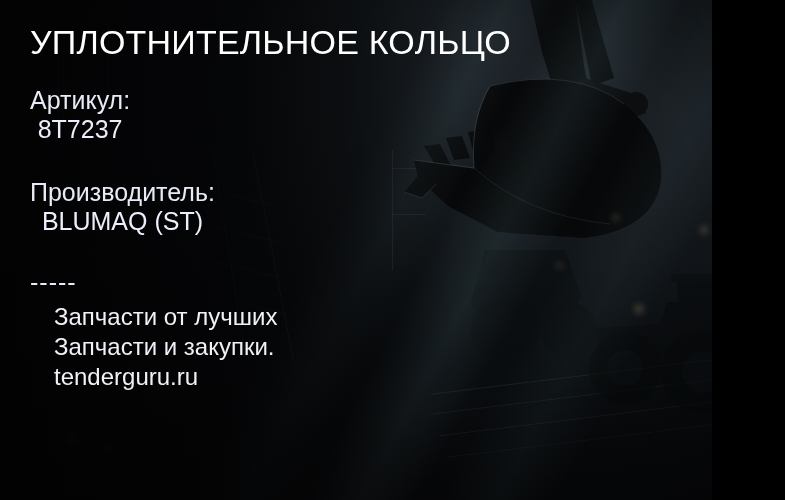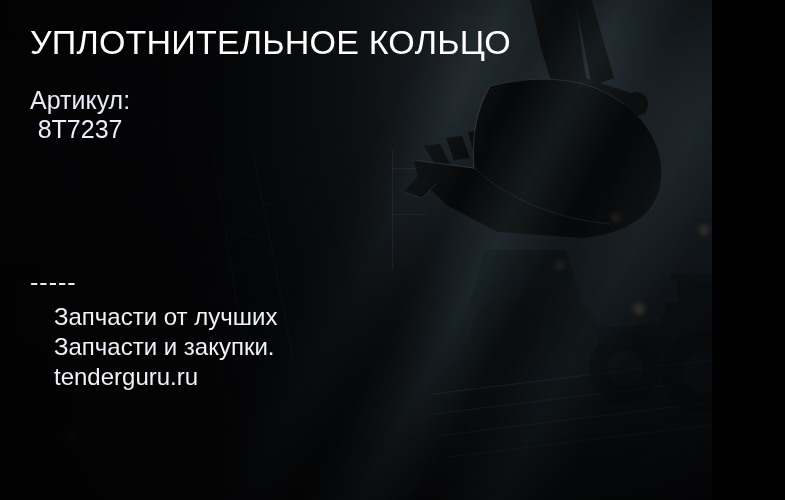--- a/index.html
+++ b/index.html
@@ -195,20 +195,24 @@
 
   <div id="content">
 
     <div class="title">УПЛОТНИТЕЛЬНОЕ КОЛЬЦО</div>
 
     <div class="field" id="f-article">
       <div class="lbl">Артикул:</div>
       <div class="val">8T7237</div>
     </div>
 
+    <div class="field" id="f-maker">
+      <div class="lbl">Производитель:</div>
+      <div class="val">BLUMAQ (ST)</div>
+    </div>
 
     <div class="sep">-----</div>
 
     <div class="promo">
       <div>Запчасти от лучших</div>
       <div>Запчасти и закупки.</div>
       <div>tenderguru.ru</div>
     </div>
 
   </div>

